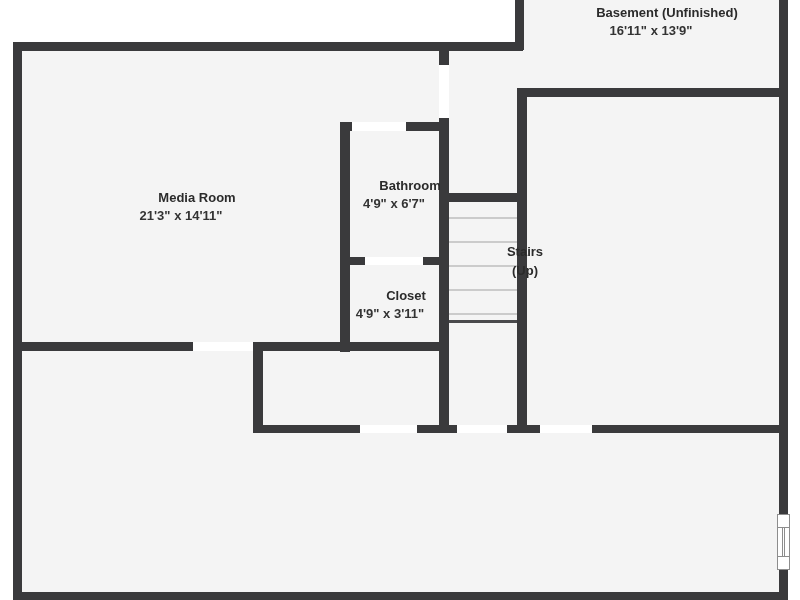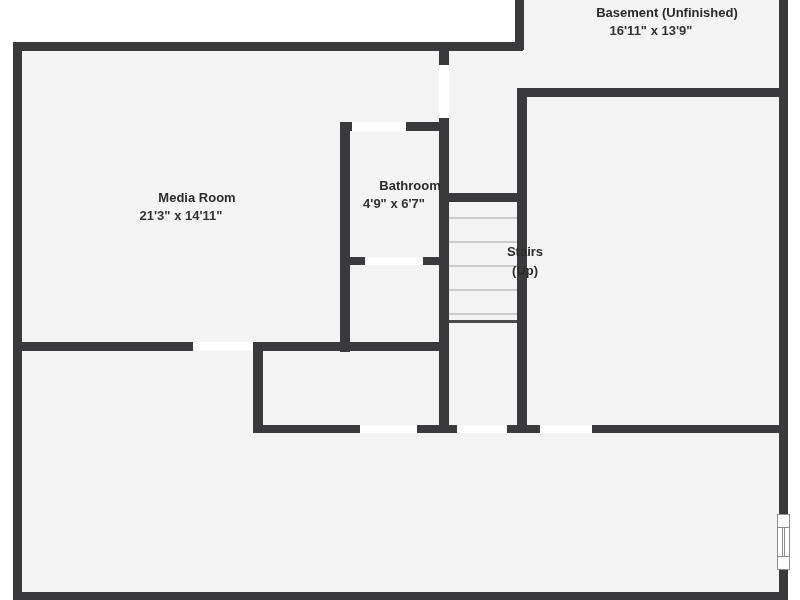--- a/index.html
+++ b/index.html
@@ -136,16 +136,20 @@
     <span class="room-name">Bathroom</span>
     <span class="room-dims">4'9" x 6'7"</span>
   </div>
 
   <div class="room-label" style="left:509px; top:242px;">
     <span class="room-name">Stairs</span>
     <span class="room-name">(Up)</span>
   </div>
 
 
+  <div class="room-label" style="left:390px; top:286px;">
+    <span class="room-name">Closet</span>
+    <span class="room-dims">4'9" x 3'11"</span>
+  </div>
 
 
 
 </div>
 
 </body></html>

